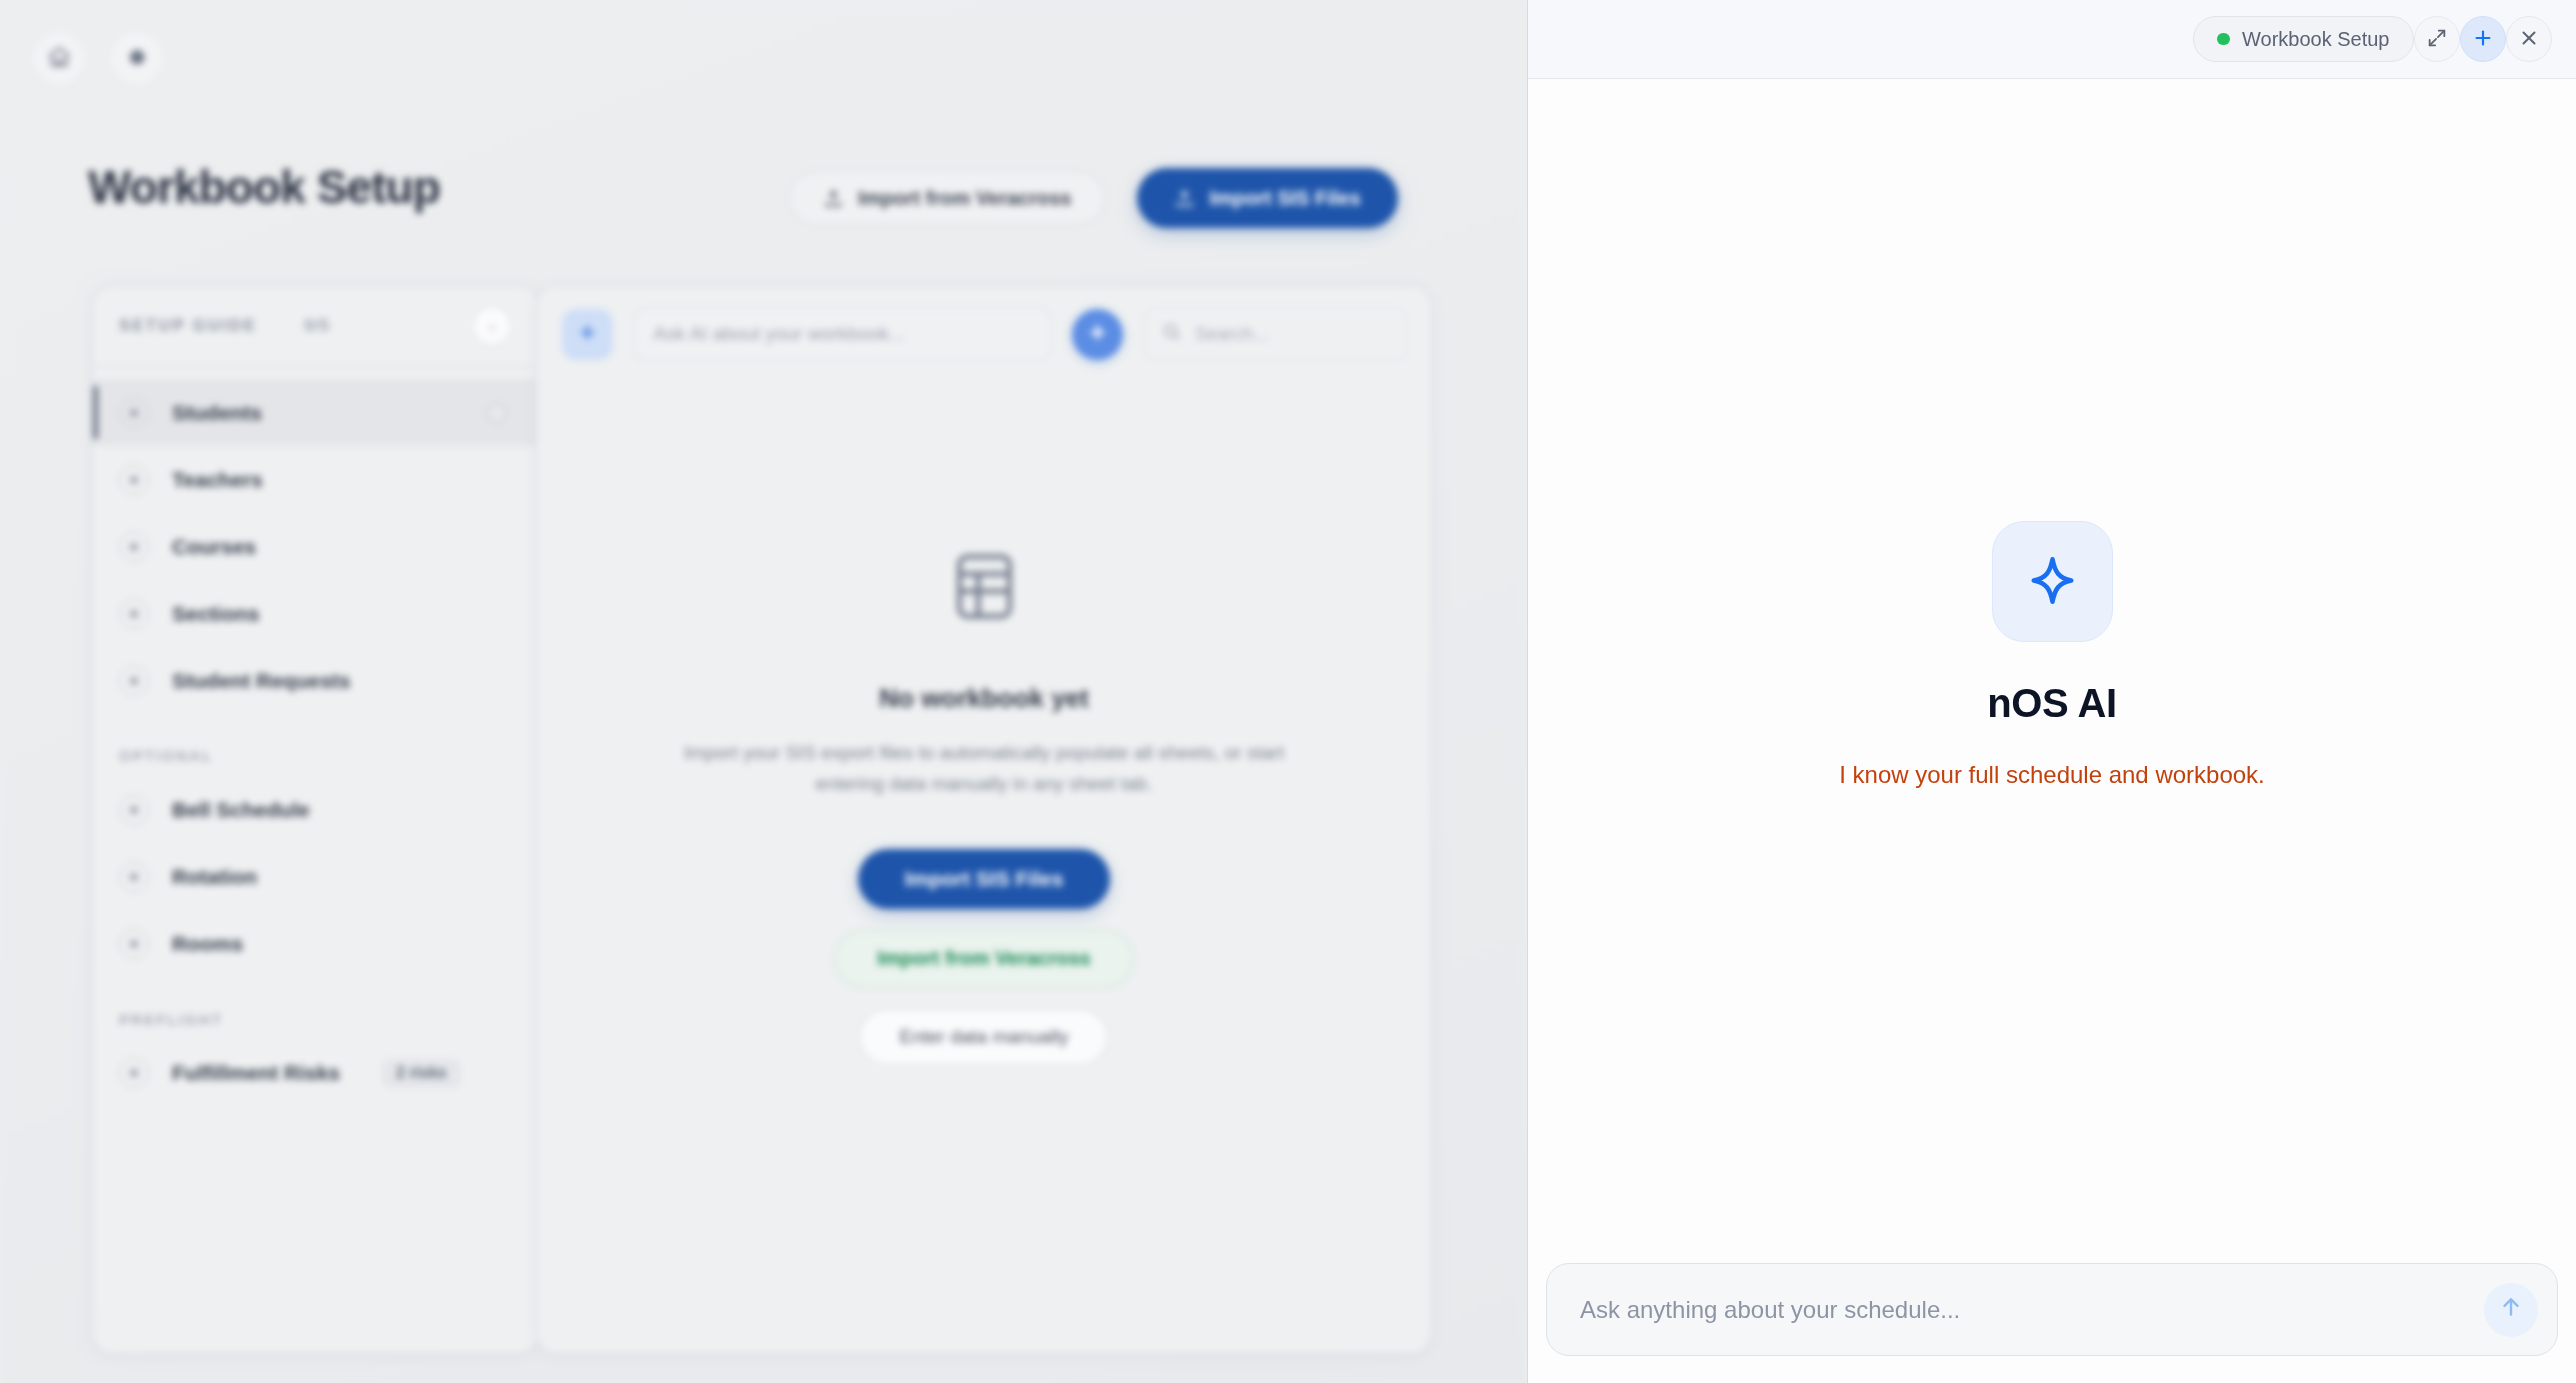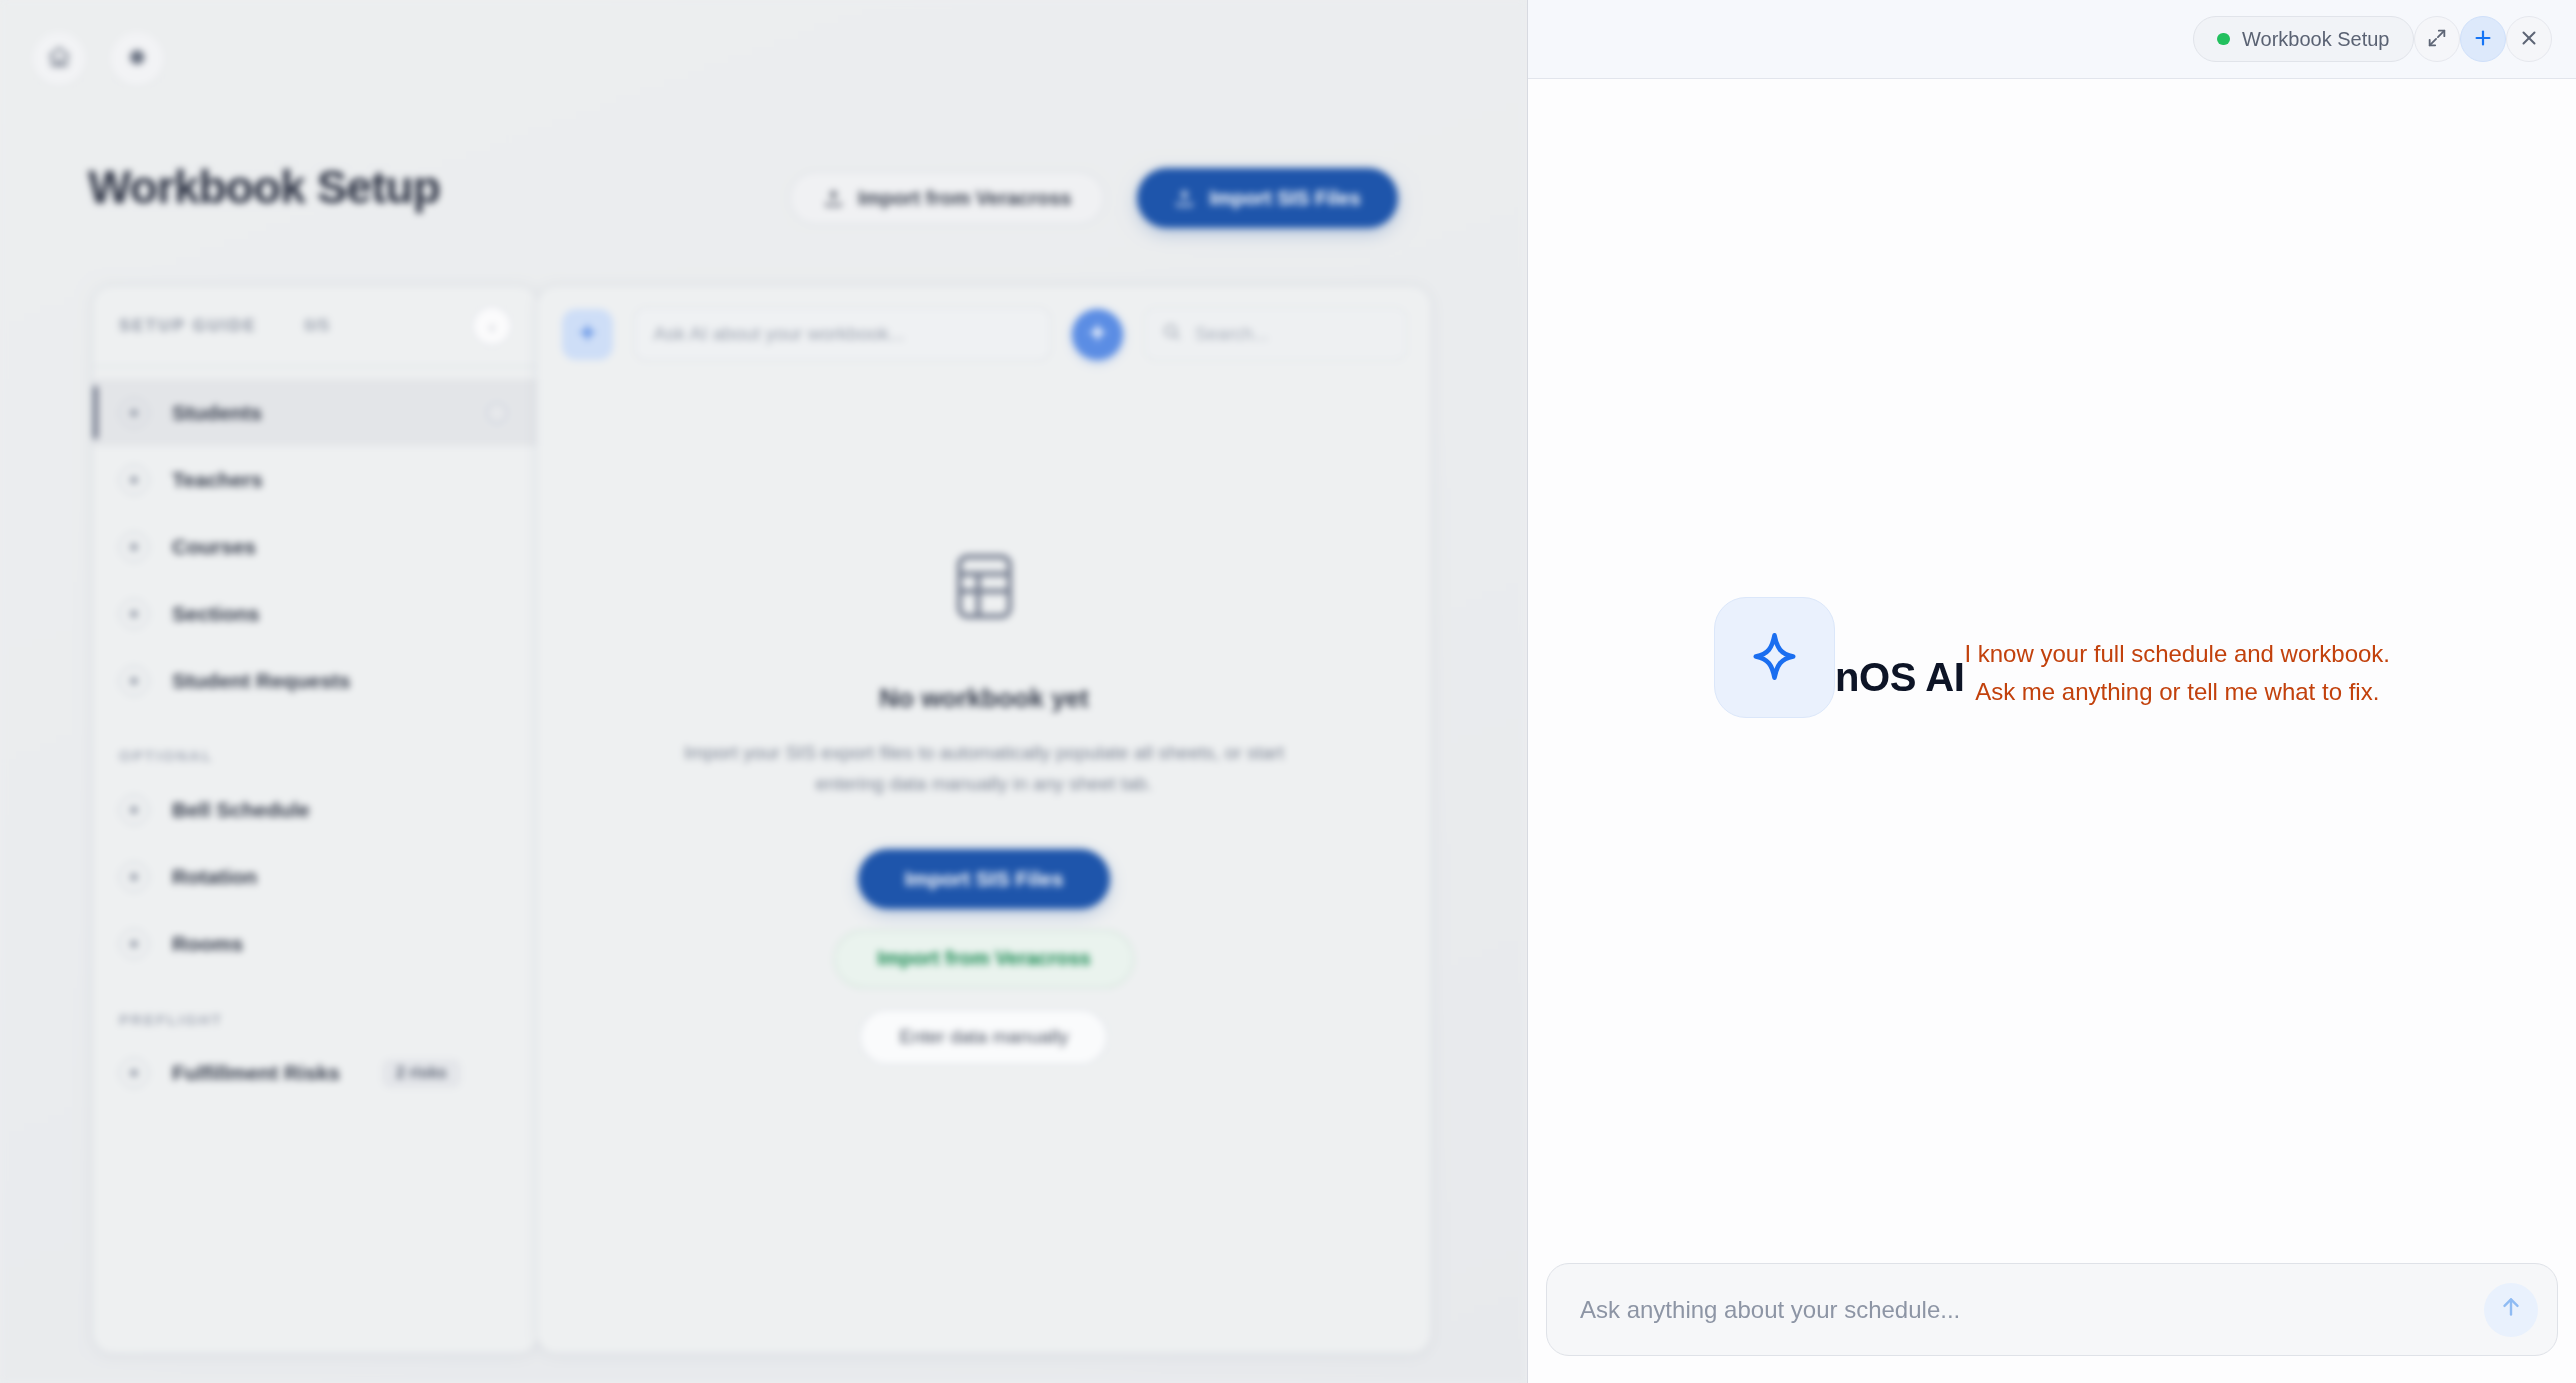--- a/index.html
+++ b/index.html
@@ -187,21 +187,21 @@
     width: 46px; height: 46px; border-radius: 50%;
     background: #f5f6f9; border: 0.9px solid #e6e8ee;
     display: flex; align-items: center; justify-content: center;
     color: #5d6575;
   }
   .icon-btn.accent { background: #dde9fb; border-color: #cfe0fa; color: #1574f5; }
   .icon-btn svg { width: 22px; height: 22px; }
 
   .ai-body {
     position: absolute; left: 0; right: 0; top: 79px; bottom: 147px;
-    display: flex; flex-direction: row; align-items: center; justify-content: center;
+    display: flex; flex-direction: column; align-items: center; justify-content: center;
   }
   .ai-logo {
     width: 121px; height: 121px; border-radius: 32px;
     background: #eaf1fd; border: 0.9px solid #dbe7fa;
     display: flex; align-items: center; justify-content: center;
   }
   .ai-logo svg { width: 65px; height: 65px; }
   .ai-name { margin-top: 39px; font-size: 40px; font-weight: 700; color: #0d1426; letter-spacing: -0.4px; }
   .ai-desc { margin-top: 30px; font-size: 24px; line-height: 1.55; color: #c2410c; text-align: center; }
 
@@ -432,21 +432,20 @@
       <div class="ai-logo">
         <span>
           <svg viewBox="0 0 24 24" fill="none" stroke="#1a6ef0" stroke-width="1.7" stroke-linejoin="round">
             <path d="M12 2.2c.9 4.6 2.3 6.9 6.9 7.8-4.6.9-6 3.2-6.9 7.8-.9-4.6-2.3-6.9-6.9-7.8 4.6-.9 6-3.2 6.9-7.8z" transform="translate(0 2)"></path>
           </svg>
         </span>
       </div>
       <div class="ai-name">nOS AI</div>
       <div class="ai-desc">
         <div>I know your full schedule and workbook.</div>
-        <div>Ask me anything or tell me what to fix.</div>
       </div>
     </div>
 
     <div class="ai-foot">
       <div class="chat-input">
         <span>Ask anything about your schedule...</span>
         <div class="send-btn">
           <span>
             <svg viewBox="0 0 24 24" fill="none" stroke="currentColor" stroke-width="2.2" stroke-linecap="round" stroke-linejoin="round">
               <path d="M12 19V5"></path>

